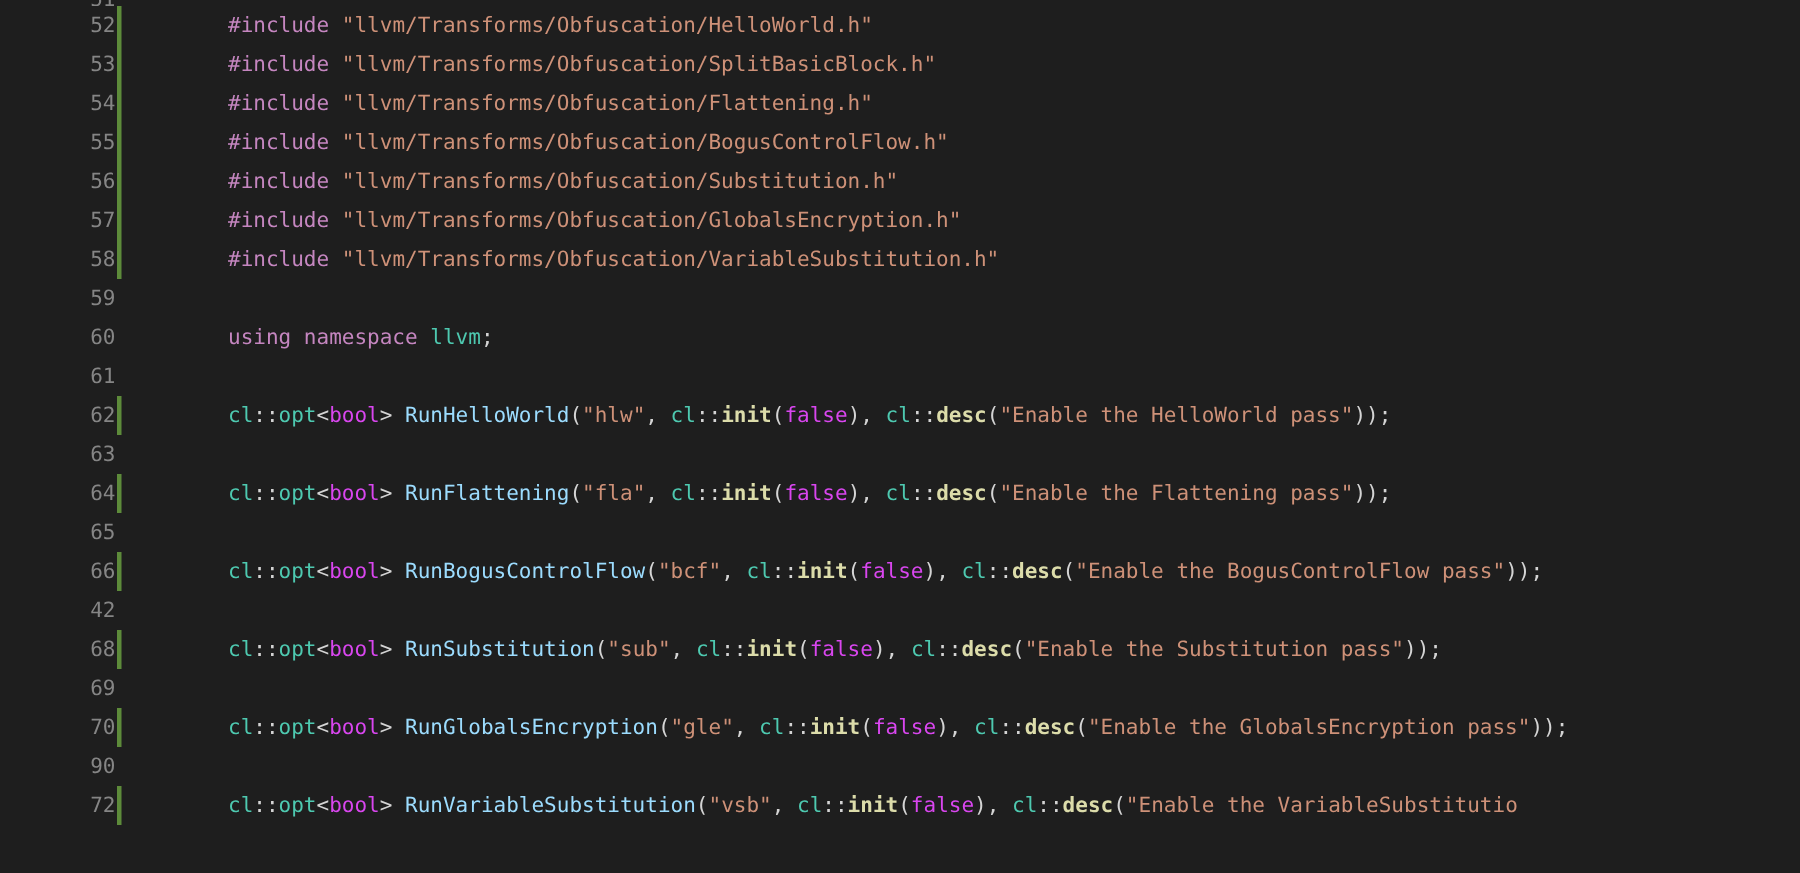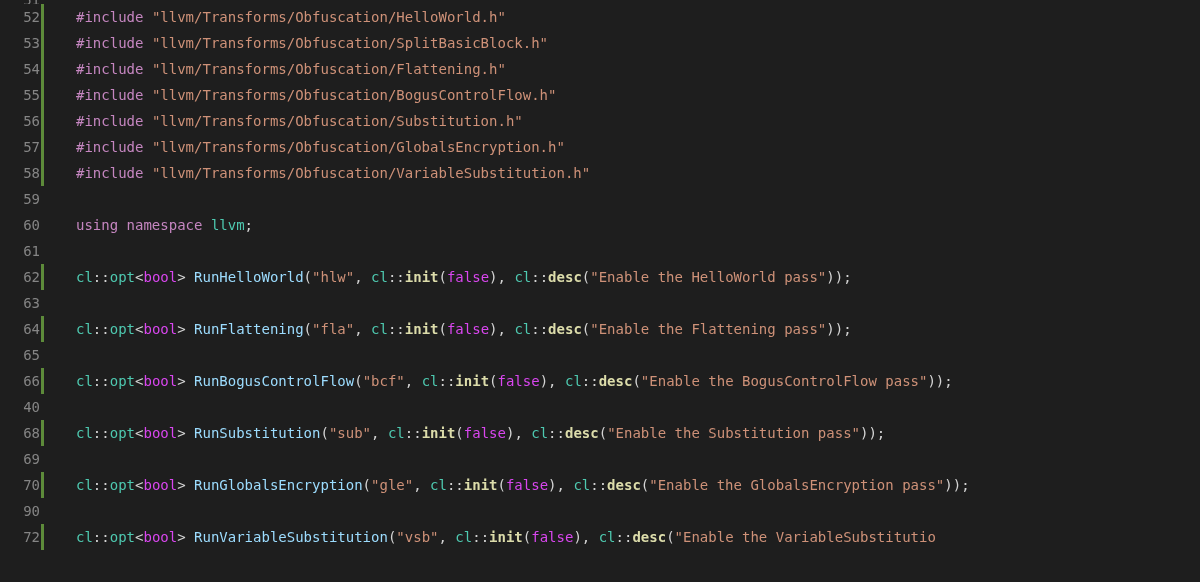--- a/index.html
+++ b/index.html
@@ -18,20 +18,21 @@
   }
   .gutter {
     background: #1e1e1e;
     width: 58px;
     flex: 0 0 58px;
     text-align: right;
     color: #858585;
     padding-right: 18px;
     user-select: none;
     position: relative;
+    margin-left: 37px;
   }
   .gutter .ln {
     height: 26px;
     position: relative;
   }
   .diff-mark {
     position: absolute;
     right: -4px;
     top: 0;
     width: 3px;
@@ -39,20 +40,21 @@
     background: #5d8b3a;
   }
   .code {
     flex: 1;
     padding-left: 18px;
     color: #d4d4d4;
     overflow: hidden;
   }
   .code .line {
     height: 26px;
+    margin-left: 39px;
   }
   .kw   { color: #c586c0; }          
   .str  { color: #ce9178; }          
   .ns   { color: #4ec9b0; }          
   .type { color: #d946ef; }          
   .fn   { color: #dcdcaa; font-weight: bold; }          
   .var  { color: #9cdcfe; }          
   .pun  { color: #d4d4d4; }          
 </style>
 </head>
@@ -69,21 +71,21 @@
       <div class="ln">57<div class="diff-mark"></div></div>
       <div class="ln">58<div class="diff-mark"></div></div>
       <div class="ln">59</div>
       <div class="ln">60</div>
       <div class="ln">61</div>
       <div class="ln">62<div class="diff-mark"></div></div>
       <div class="ln">63</div>
       <div class="ln">64<div class="diff-mark"></div></div>
       <div class="ln">65</div>
       <div class="ln">66<div class="diff-mark"></div></div>
-      <div class="ln">40</div>
+      <div class="ln">42</div>
       <div class="ln">68<div class="diff-mark"></div></div>
       <div class="ln">69</div>
       <div class="ln">70<div class="diff-mark"></div></div>
       <div class="ln">90</div>
       <div class="ln">72<div class="diff-mark"></div></div>
       <div class="ln" style="height: 4px; line-height: 0px; overflow: hidden;"></div>
     </div>
   <div class="code" id="code">
       <div class="line" style="height: 4px;"></div>
       <div class="line"><span class="kw">#include</span><span class="pun"> </span><span class="str">"llvm/Transforms/Obfuscation/HelloWorld.h"</span></div>

